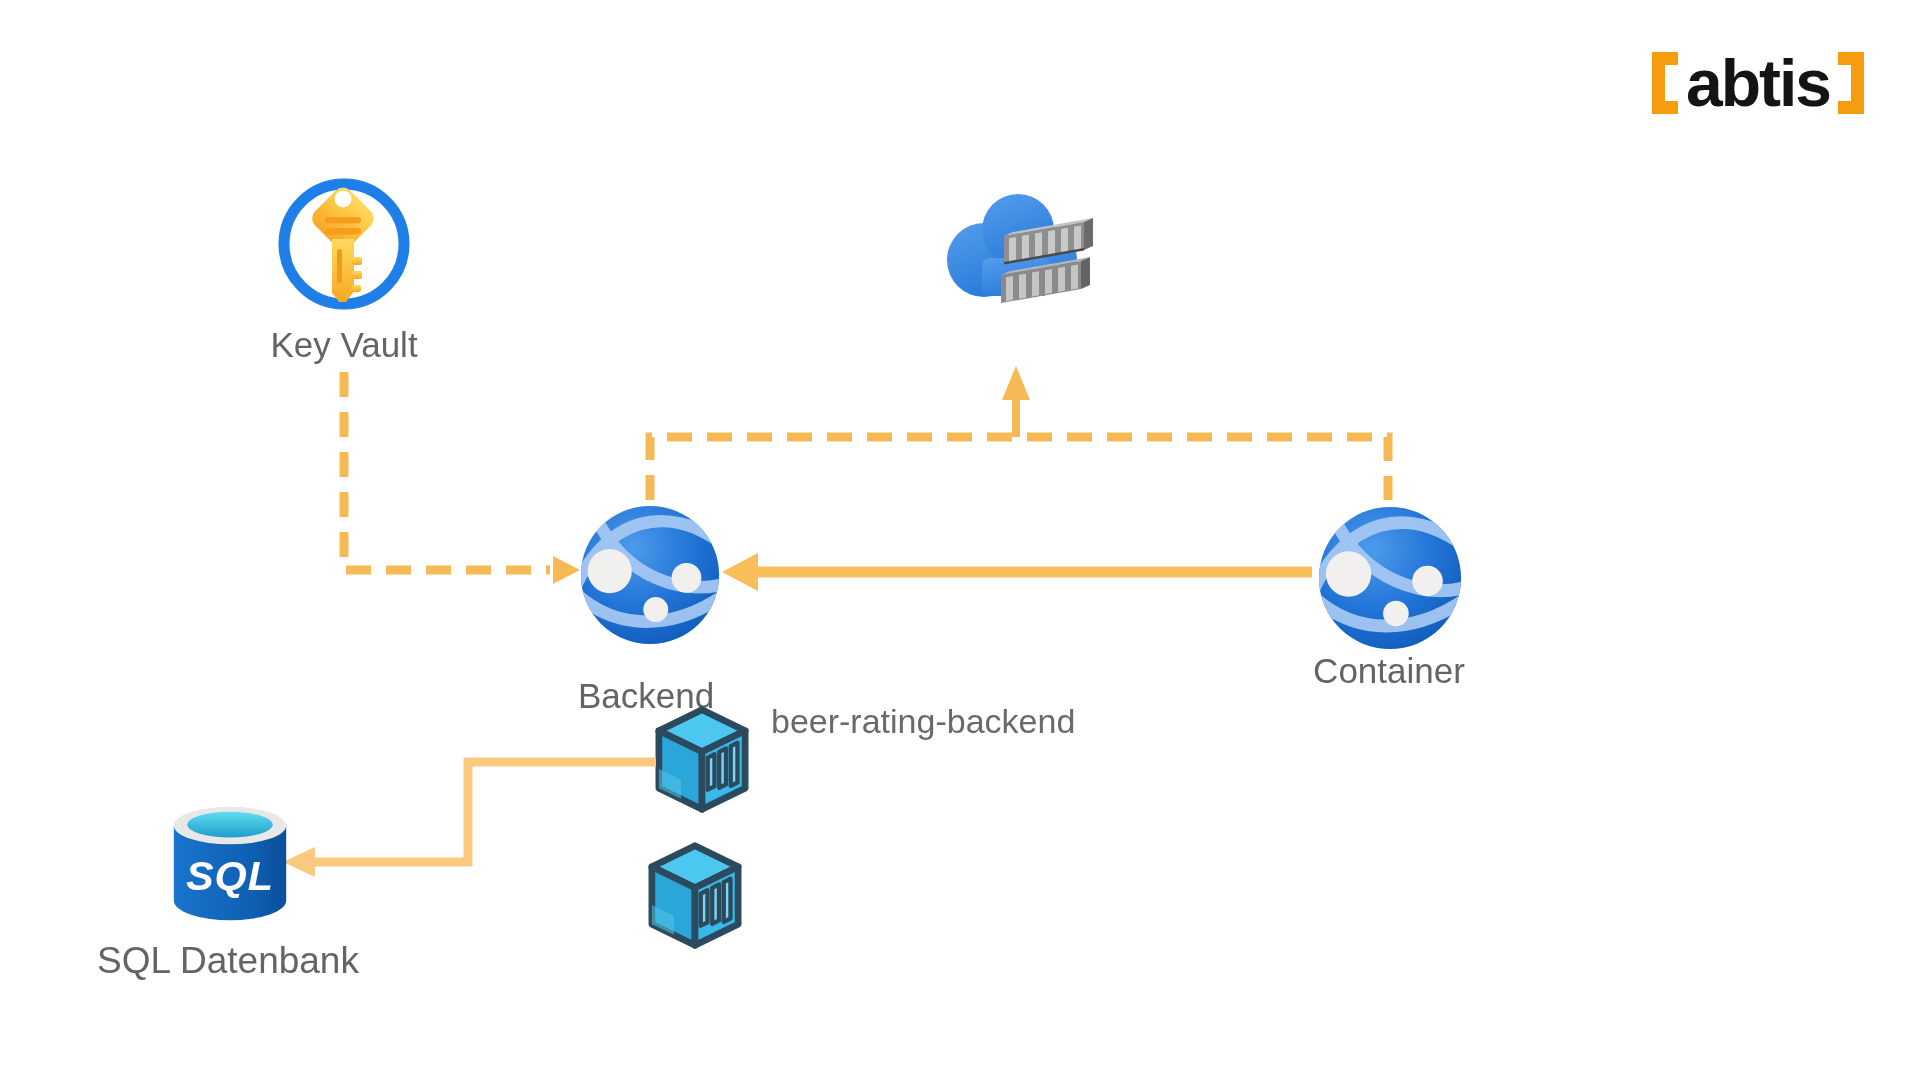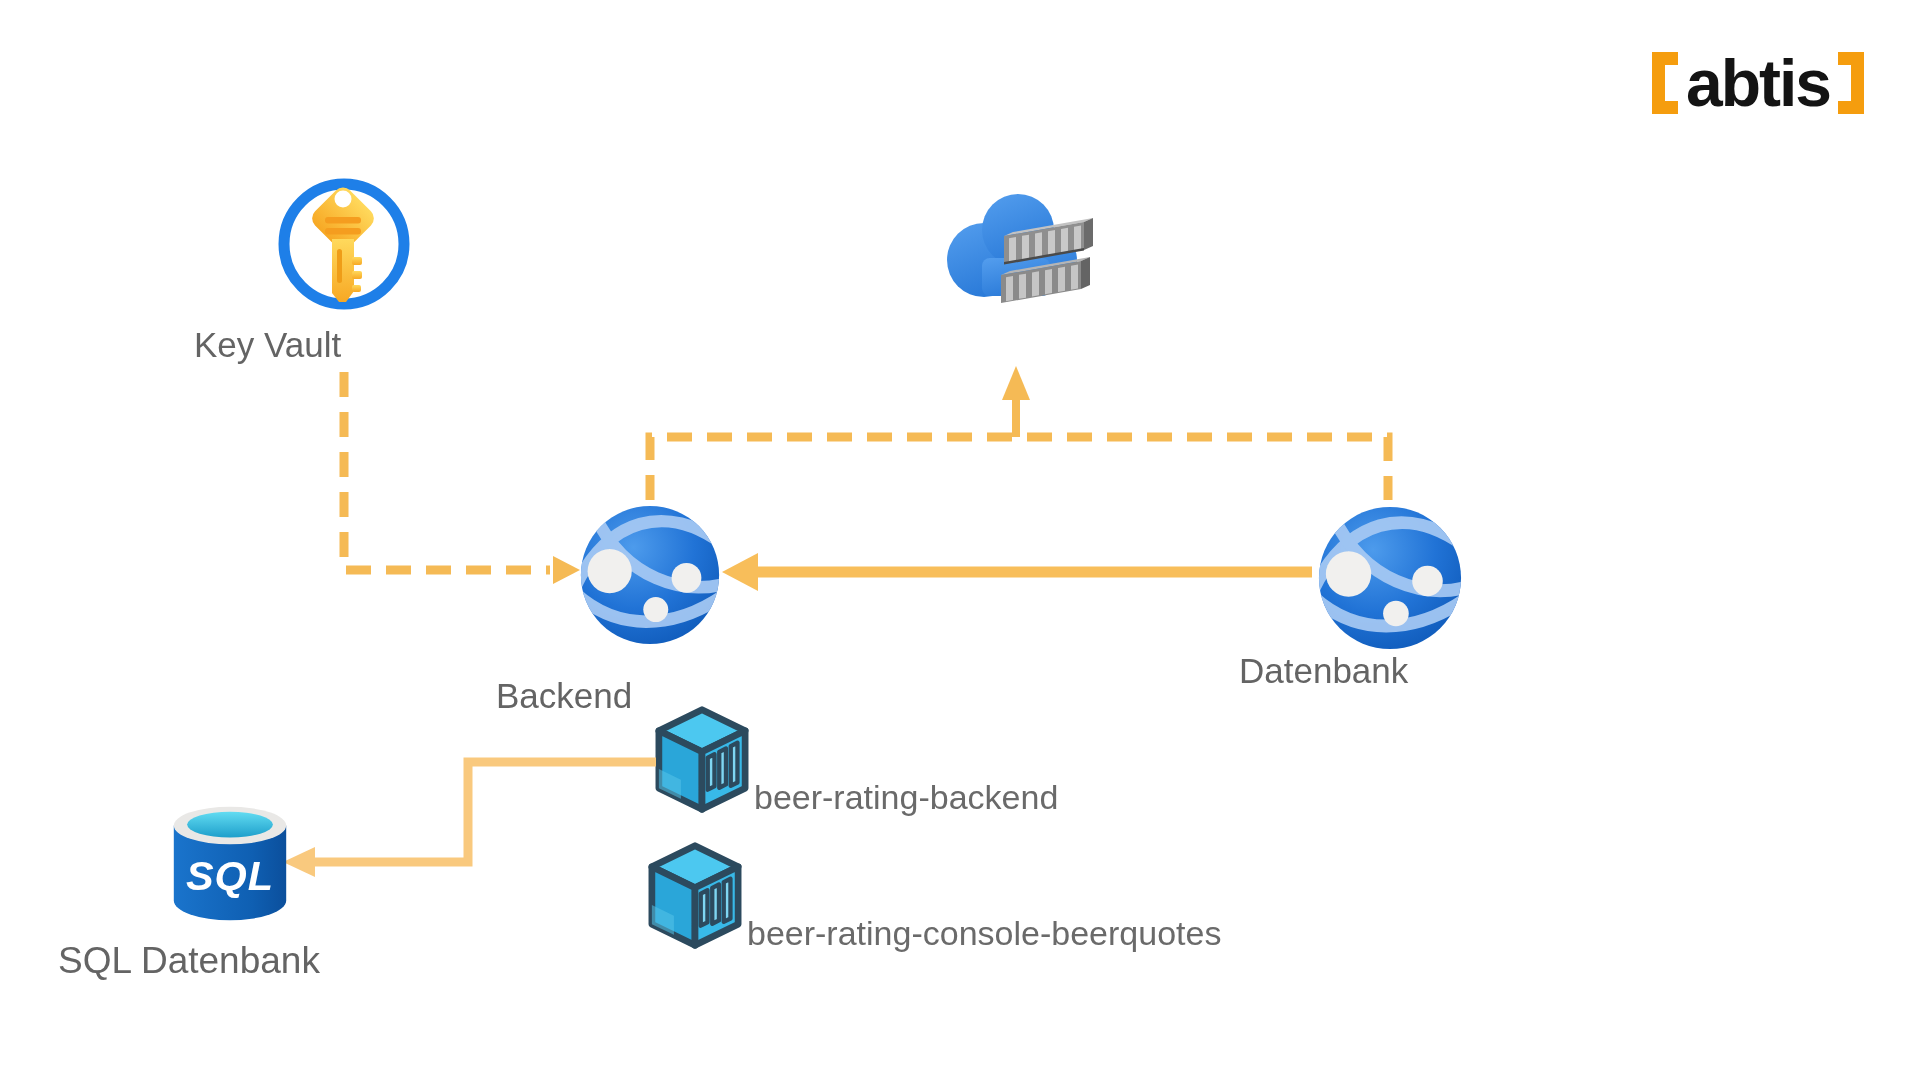--- a/index.html
+++ b/index.html
@@ -2,24 +2,24 @@
 <html><head>
 <meta charset="utf-8">
 <style>
   html,body{margin:0;padding:0;background:#ffffff;}
   #canvas{
     position:relative;width:1920px;height:1080px;background:#ffffff;
     font-family:"Liberation Sans",sans-serif;overflow:hidden;
   }
   .abs{position:absolute;}
   .node-label{
-    position:absolute;color:#646464;font-size:35px;
+    position:absolute;color:#646464;font-size:35px;text-align:center;
     white-space:nowrap;line-height:1.1;
   }
-  .item-row{position:absolute;display:flex;align-items:flex-end;gap:2px;}
+  .item-row{position:absolute;display:flex;align-items:flex-start;gap:19px;}
   .item-label{color:#6a6a6a;font-size:34px;white-space:nowrap;}
   
   .logo{position:absolute;left:1652px;top:52px;display:flex;align-items:center;gap:8px;}
   .bracket{width:26px;height:62px;box-sizing:border-box;border:13px solid #F59D0E;}
   .bracket.left{border-right:none;}
   .bracket.right{border-left:none;}
   .logo-text{font-size:66px;font-weight:700;color:#141414;letter-spacing:-2px;line-height:62px;}
   svg{display:block;}
   .connectors{position:absolute;left:0;top:0;z-index:1;pointer-events:none;}
   .node{z-index:2;}
@@ -163,21 +163,21 @@
       <g clip-path="url(#gc2)" stroke="#A6C9F3" stroke-width="13" fill="none" opacity="0.92">
         <path d="M -8 98 C 30 10 95 2 150 42"></path>
         <path d="M 18 14 C 50 80 110 96 154 84"></path>
         <path d="M -5 92 C 40 135 100 132 152 96"></path>
       </g>
       <circle cx="33" cy="71" r="23" fill="#F1F0EE"></circle>
       <circle cx="113" cy="78" r="15.5" fill="#F1F0EE"></circle>
       <circle cx="81" cy="111" r="13" fill="#F1F0EE"></circle>
     </svg>
   </div>
-  <div class="node-label" style="left:1239px;top:652px;width:300px;">Datenbank</div>
+  <div class="node-label" style="left:1239px;top:652px;width:300px;">Container</div>
 
   <div class="abs node" style="left:165px;top:796px;font-style:italic;">
     <svg width="130" height="140" viewBox="0 0 130 142">
       <defs>
         <linearGradient id="sqlbody" x1="0" y1="0" x2="1" y2="0">
           <stop offset="0" stop-color="#1A74CC"></stop>
             <stop offset="0.7" stop-color="#0F5FB2"></stop>
           <stop offset="1" stop-color="#0B4F9C"></stop>
         </linearGradient>
         <linearGradient id="aqua" x1="0" y1="0" x2="0" y2="1">
@@ -217,17 +217,16 @@
         <polygon points="7,30 52,52 52,112 7,90" fill="#2AA6D9"></polygon>
         <polygon points="97,30 52,52 52,112 97,90" fill="#38B9E8"></polygon>
       </g>
       <polygon points="7,70 7,90 30,101 30,81" fill="#54C2E8" opacity="0.55"></polygon>
       <g stroke="#2C4A5E" stroke-width="4.5" stroke-linejoin="round" fill="#7FD6F2">
         <polygon points="58,58 65,54.5 65,88 58,91.5"></polygon>
         <polygon points="70,52 77,48.5 77,86 70,89.5"></polygon>
         <polygon points="82,46 89,42.5 89,84 82,87.5"></polygon>
       </g>
     </svg>
-    <span class="item-label">beer-rating-console-beerquotes</span>
   </div>
 
 
 </div>
 
 </body></html>

